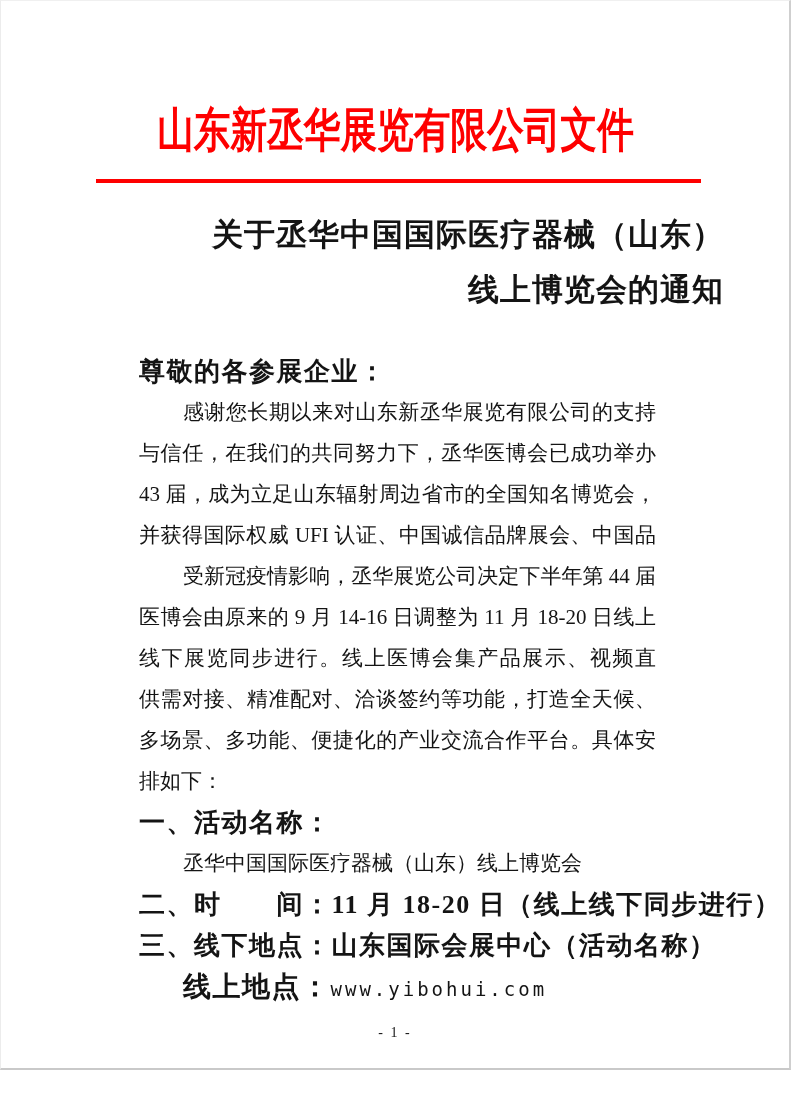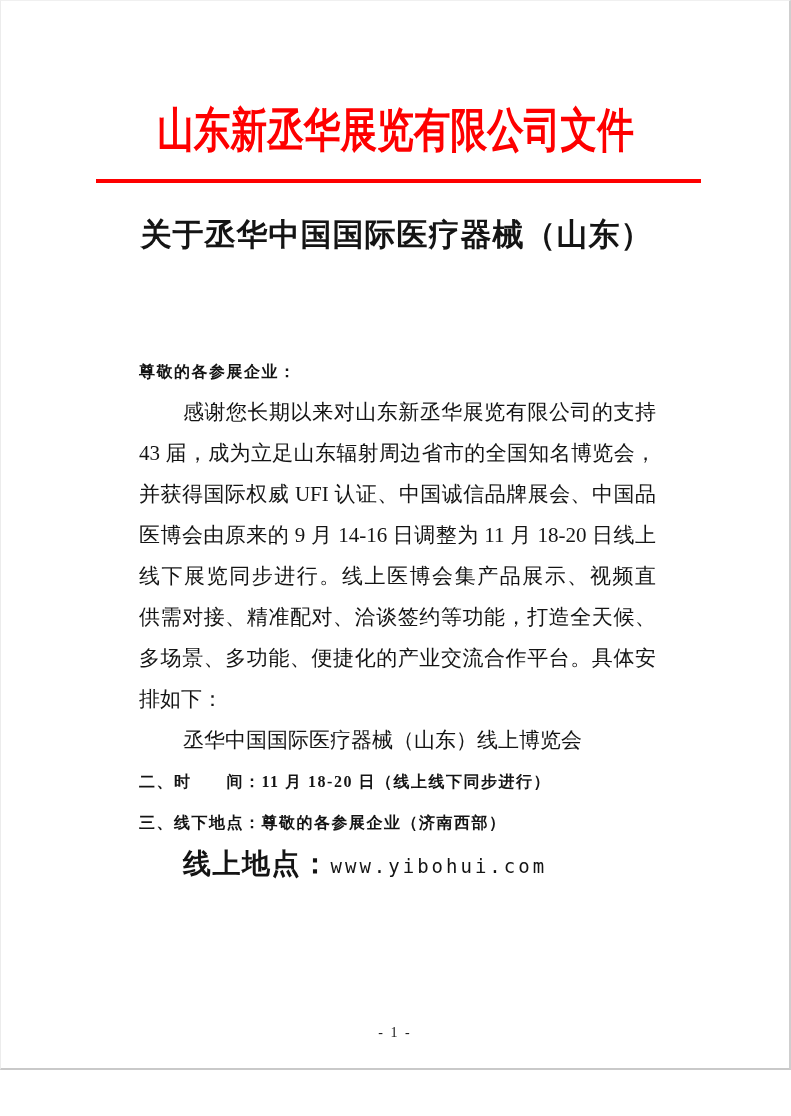--- a/index.html
+++ b/index.html
@@ -44,41 +44,41 @@
   
   .doc-title {
     position: absolute;
     top: 206px; left: 68px;
     width: 655px;
     text-align: center;
     font-weight: bold;
     font-size: 31px;
     letter-spacing: 1px;
   }
-  .doc-title .t-line { height: 55px; line-height: 55px; white-space: nowrap; }
+  .doc-title .t-line { height: 55px; line-height: 55px; white-space: nowrap; text-align: right; }
   
   .body-block {
     position: absolute;
     left: 138px; top: 350px;
     width: 517px;
   }
   .ln {
     height: 41px;
     line-height: 41px;
     font-size: 21px;
     white-space: nowrap;
   }
   .ln.just {
     text-align: justify;
     text-align-last: justify;
     white-space: normal;
     overflow: hidden;
   }
   .ln.indent { text-indent: 44px; }
-  .ln.bold { font-weight: bold; font-size: 16px; letter-spacing: 1.5px; }
+  .ln.bold { font-weight: bold; font-size: 26px; letter-spacing: 1.5px; }
   .ln .lbl-bold { font-weight: bold; font-size: 28px; letter-spacing: 1.5px; }
   .ln .url {
     font-family: "DejaVu Sans Mono", "Liberation Mono", monospace;
     font-size: 19px;
     letter-spacing: 3px;
     font-weight: normal;
     margin-top: 48px;
   }
   
   .footer {
@@ -96,33 +96,37 @@
 <div class="page">
 
   <div class="red-header">
     <span class="hd-text">山东新丞华展览有限公司文件</span>
   </div>
 
   <div class="red-rule"></div>
 
   <div class="doc-title">
     <div class="t-line">关于丞华中国国际医疗器械（山东）</div>
+    <div class="t-line">线上博览会的通知</div>
   </div>
 
   <div class="body-block">
     <div class="ln bold">尊敬的各参展企业：</div>
     <div class="ln just indent">感谢您长期以来对山东新丞华展览有限公司的支持</div>
+    <div class="ln just">与信任，在我们的共同努力下，丞华医博会已成功举办</div>
     <div class="ln just">43 届，成为立足山东辐射周边省市的全国知名博览会，</div>
     <div class="ln just">并获得国际权威 UFI 认证、中国诚信品牌展会、中国品</div>
+    <div class="ln just indent">受新冠疫情影响，丞华展览公司决定下半年第 44 届</div>
     <div class="ln just">医博会由原来的 9 月 14-16 日调整为 11 月 18-20 日线上</div>
     <div class="ln just">线下展览同步进行。线上医博会集产品展示、视频直播、</div>
     <div class="ln just">供需对接、精准配对、洽谈签约等功能，打造全天候、</div>
     <div class="ln just">多场景、多功能、便捷化的产业交流合作平台。具体安</div>
     <div class="ln">排如下：</div>
+    <div class="ln bold">一、活动名称：</div>
     <div class="ln indent">丞华中国国际医疗器械（山东）线上博览会</div>
     <div class="ln bold">二、时　　间：11 月 18-20 日（线上线下同步进行）</div>
-    <div class="ln bold">三、线下地点：尊敬的各参展企业（济南西部）</div>
+    <div class="ln bold">三、线下地点：山东国际会展中心（活动名称）</div>
     <div class="ln indent"><span class="lbl-bold">线上地点：</span><span class="url">www.yibohui.com</span></div>
   </div>
 
   <div class="footer">- 1 -</div>
 
 </div>
 
 </body></html>

